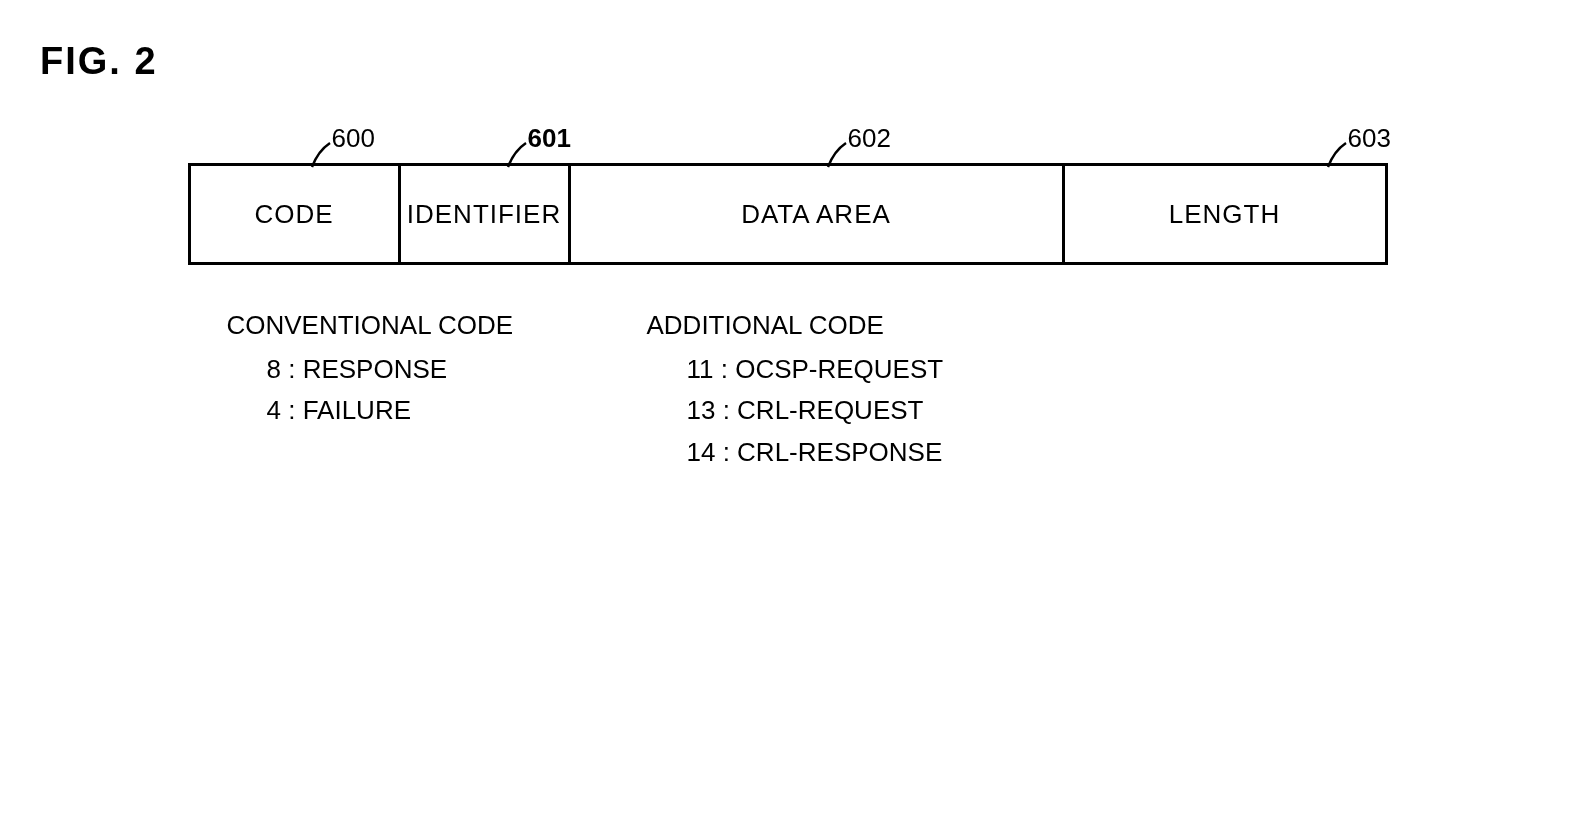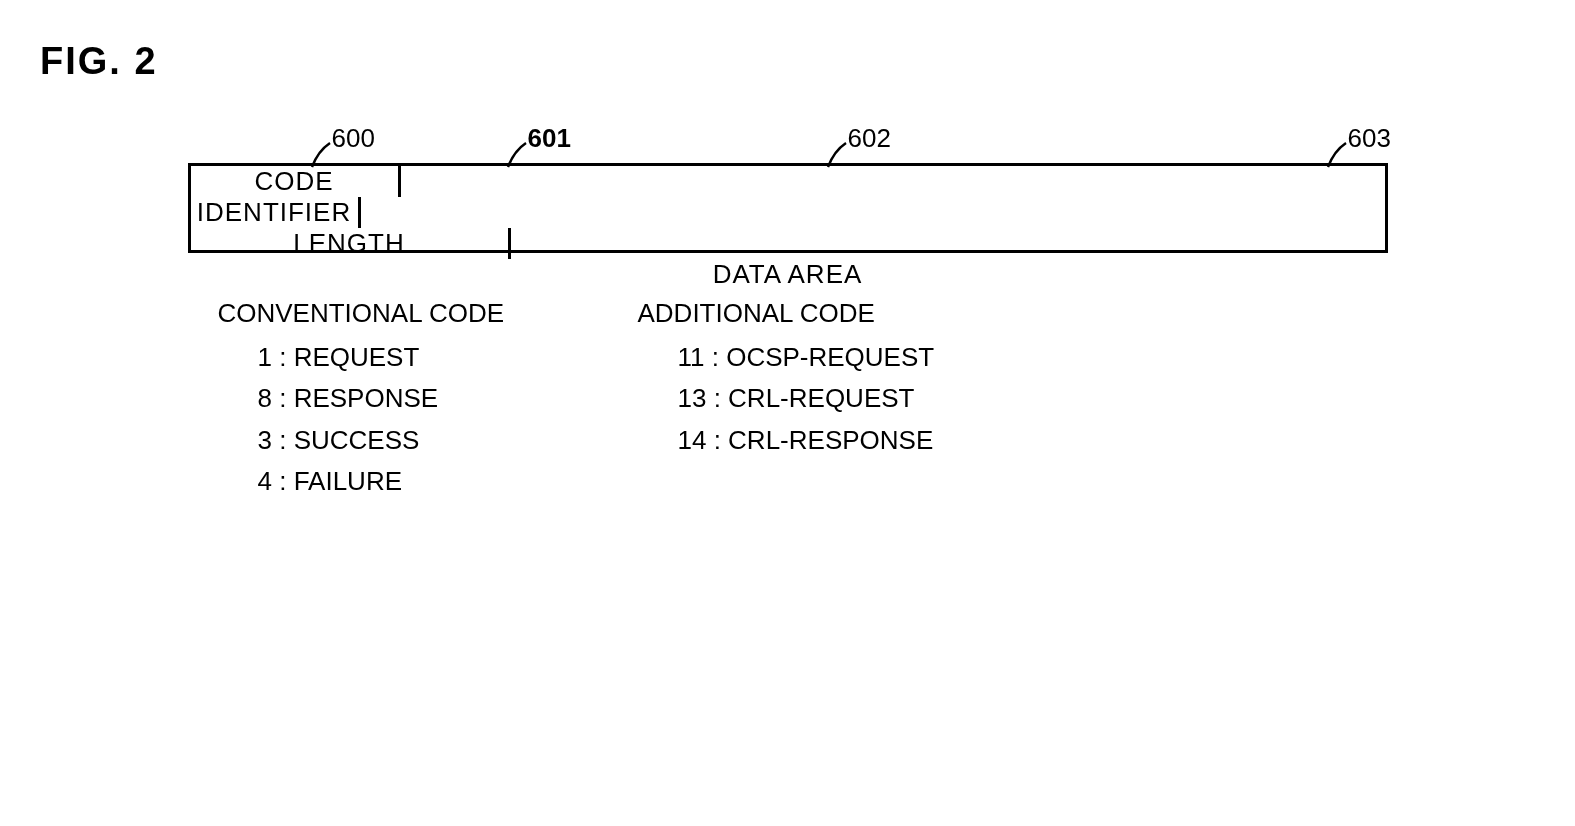--- a/index.html
+++ b/index.html
@@ -16,23 +16,22 @@
     letter-spacing: 2px;
   }
   .packet-wrap {
     position: relative;
     width: 1200px;
     margin: 0 auto 40px auto;
   }
   .packet-row {
     display: flex;
     border: 3px solid #000;
-    height: 90px;
+    height: 102px;
     box-sizing: border-box;
-    flex-direction: column;
   }
   .field {
     display: flex;
     align-items: center;
     justify-content: center;
     font-size: 26px;
     font-weight: normal;
     border-right: 3px solid #000;
     box-sizing: border-box;
     letter-spacing: 1px;
@@ -55,21 +54,21 @@
   .code-lists {
     display: flex;
     width: 1200px;
     margin: 20px auto 0 auto;
     font-size: 26px;
     line-height: 1.6;
   }
   .code-col {
     margin-right: 40px;
   }
-  .code-col.col1 { margin-left: 30px; width: 380px; }
+  .code-col.col1 { margin-left: 39px; width: 380px; }
   .code-col.col2 { width: 400px; }
   .code-heading { margin-bottom: 2px; }
   .code-entry { padding-left: 40px; white-space: nowrap; }
 </style>
 </head>
 <body>
 
 <div class="figure-title">FIG. 2</div>
 
 <div class="packet-wrap">
@@ -95,31 +94,29 @@
   <div class="ref-label" style="left:1160px;">
     <svg width="30" height="30">
         <path d="M20 2 Q8 10 2 26" stroke="#000" stroke-width="2.5" fill="none"></path>
       </svg>
     <span>603</span>
   </div>
 
   <div class="packet-row">
     <div class="field field-code">CODE</div>
     <div class="field field-id">IDENTIFIER</div>
+    <div class="field field-data">DATA AREA</div>
     <div class="field field-len">LENGTH</div>
-    <div class="field field-data">DATA AREA</div>
   </div>
 </div>
 
 <div class="code-lists">
   <div class="code-col col1">
     <div class="code-heading">CONVENTIONAL CODE</div>
-    <div class="code-entry">1 : REQUEST</div>
     <div class="code-entry">8 : RESPONSE</div>
-    <div class="code-entry">3 : SUCCESS</div>
     <div class="code-entry">4 : FAILURE</div>
   </div>
   <div class="code-col col2">
     <div class="code-heading">ADDITIONAL CODE</div>
     <div class="code-entry">11 : OCSP-REQUEST</div>
     <div class="code-entry">13 : CRL-REQUEST</div>
     <div class="code-entry">14 : CRL-RESPONSE</div>
   </div>
 </div>
 

